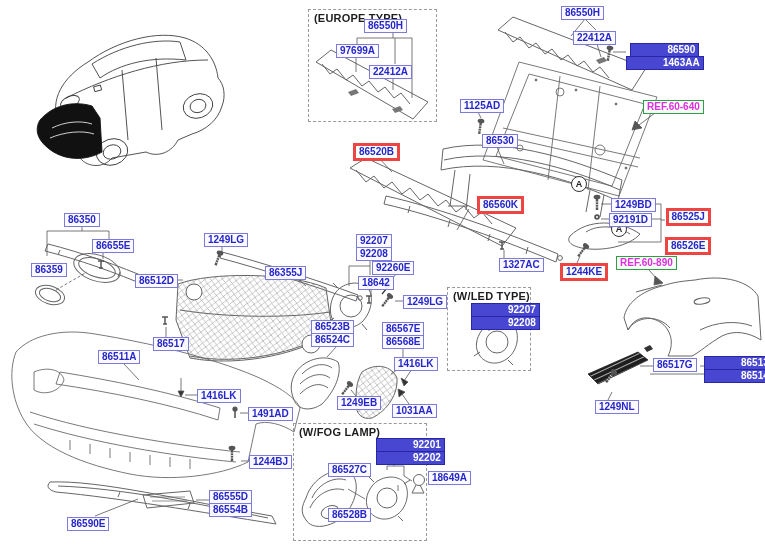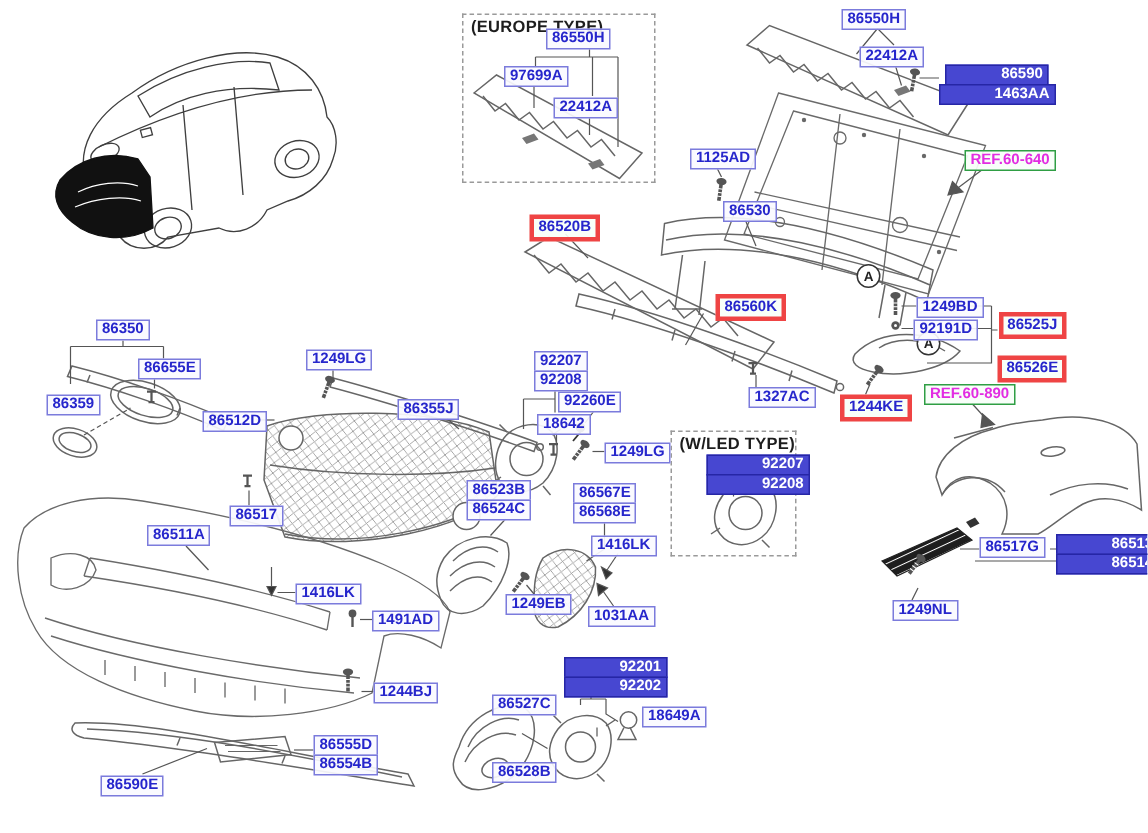--- a/index.html
+++ b/index.html
@@ -255,20 +255,23 @@
       <path d="M298,279 L306,286"></path>
     </g>
   </svg>
 
   <div class="dbox" style="left:308px;top:9px;width:127px;height:111px;">
     <span class="cap">(EUROPE TYPE)</span>
   </div>
   <div class="dbox" style="left:447px;top:287px;width:82px;height:82px;">
     <span class="cap">(W/LED TYPE)</span>
   </div>
+  <div class="dbox" style="left:293px;top:423px;width:132px;height:116px;">
+    <span class="cap">(W/FOG LAMP)</span>
+  </div>
 
   <div id="labels">
       <div class="lbl blue" style="left: 364px; top: 19px;">
         <span class="ln">86550H</span>
       </div>
       <div class="lbl blue" style="left: 336px; top: 44px;">
         <span class="ln">97699A</span>
       </div>
       <div class="lbl blue" style="left: 369px; top: 65px;">
         <span class="ln">22412A</span>

